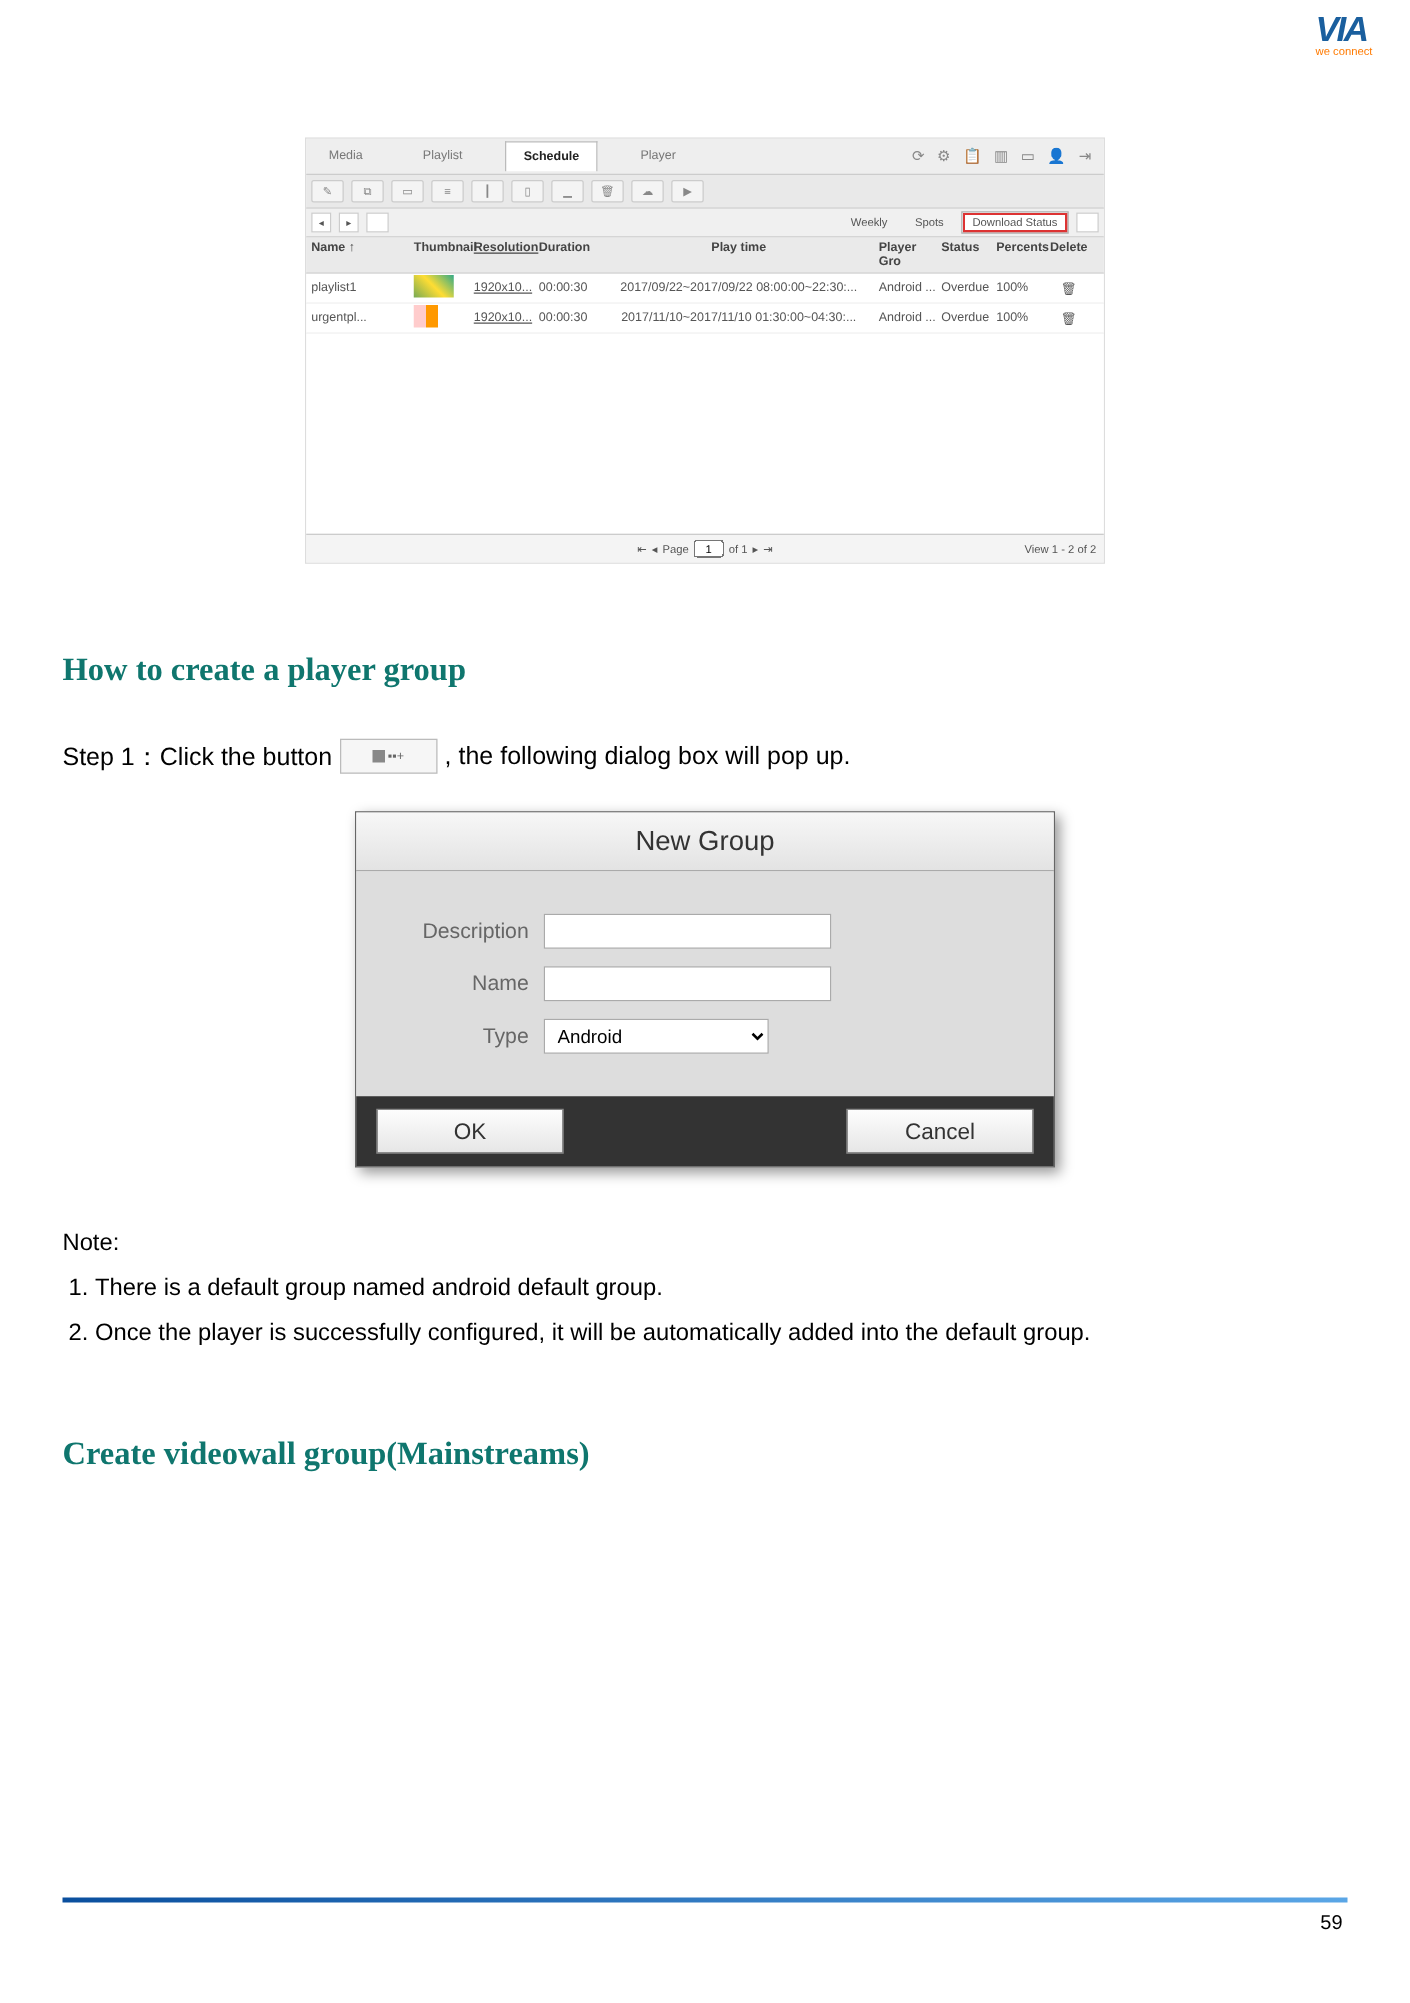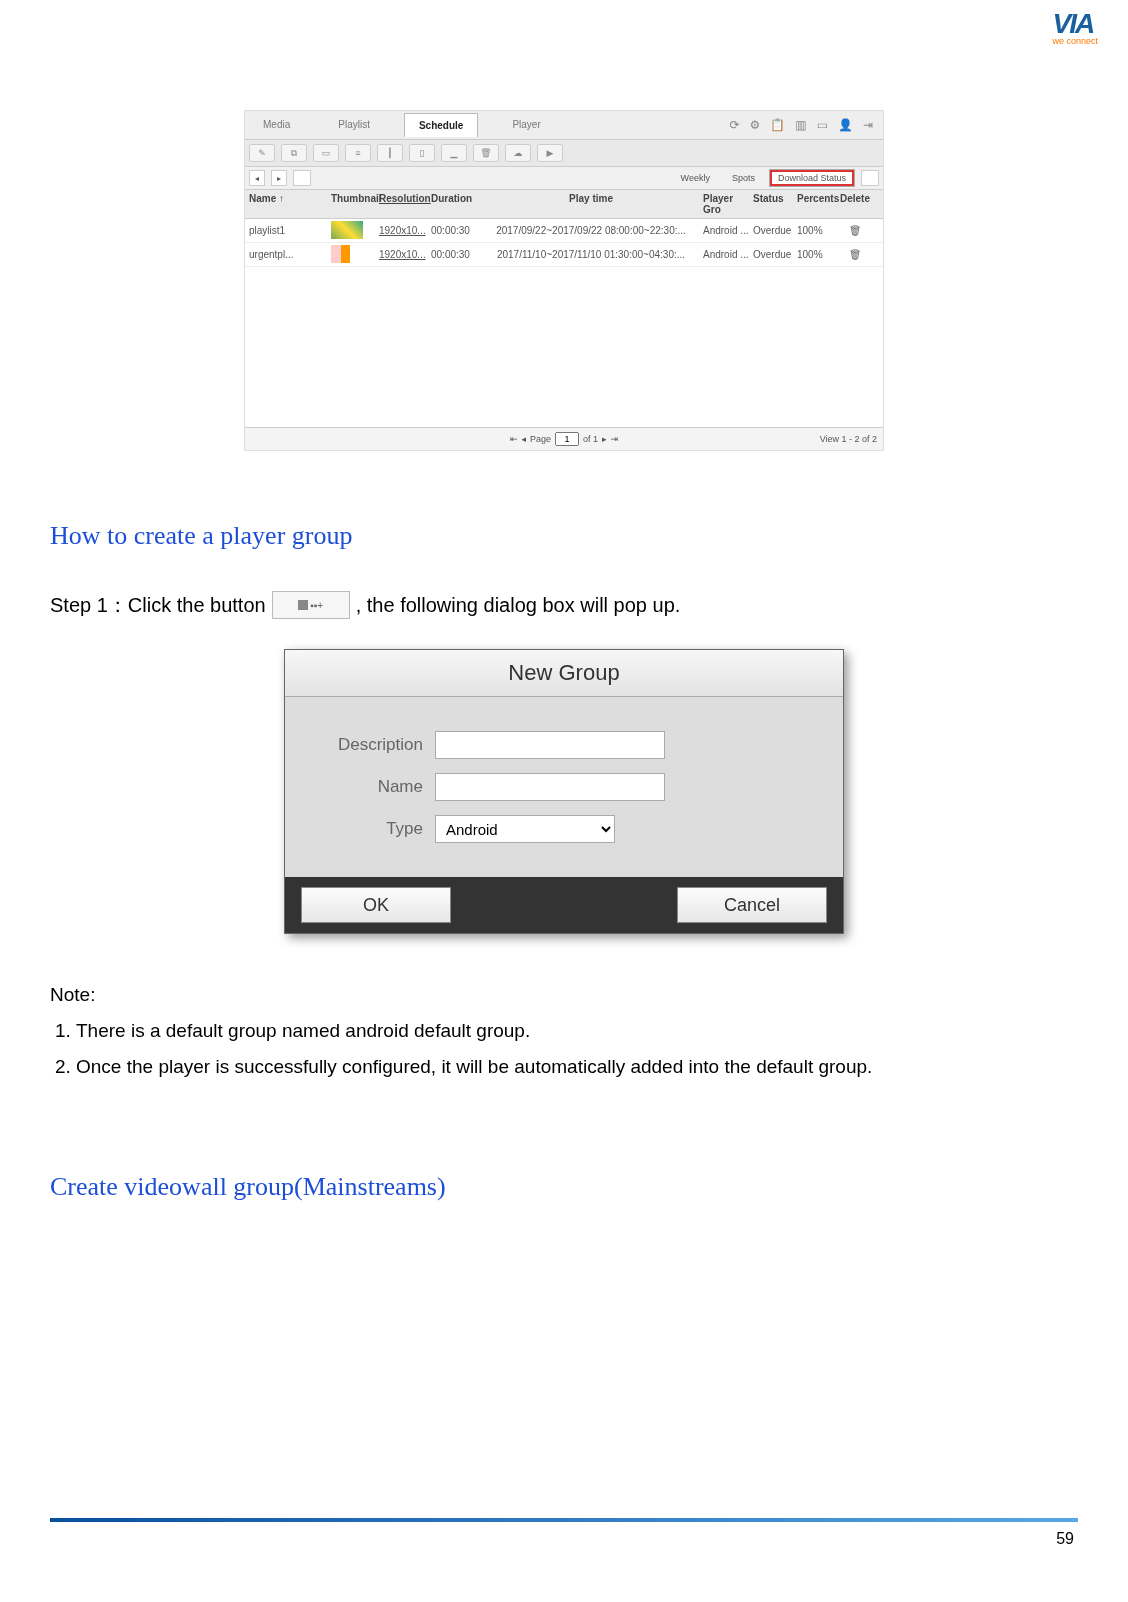--- a/index.html
+++ b/index.html
@@ -54,21 +54,21 @@
   .c-stat { width: 44px; }
   .c-pct { width: 42px; }
   .c-del { width: 32px; text-align: center; }
   .thumb { width: 32px; height: 18px; display: inline-block; }
   .thumb.a { background: linear-gradient(45deg,#7a5,#fd3,#3a8); }
   .thumb.b { background: linear-gradient(90deg,#fcc 30%,#f90 30% 60%,#fff 60%); }
   .table-body-empty { height: 160px; background: #fff; }
   .pager { display: flex; justify-content: center; align-items: center; padding: 4px; font-size: 9px; background: #f4f4f4; border-top: 1px solid #ccc; position: relative; gap: 4px; }
   .pager-right { position: absolute; right: 6px; }
 
-  h2.section { font-family: Georgia, serif; font-weight: 400; font-size: 26px; margin: 70px 0 10px 0; color: #1d4ed8; }
+  h2.section { font-family: Georgia, serif; font-weight: 700; font-size: 26px; margin: 70px 0 10px 0; color: #0f766e; }
   .step { font-size: 20px; margin: 40px 0 20px 0; display: flex; align-items: center; gap: 4px; }
   .inline-btn { display:inline-flex; width: 78px; height: 28px; border: 1px solid #bbb; background: #f6f6f6; align-items:center; justify-content:center; margin: 0 2px; }
   .inline-btn .mini { width:10px; height:10px; background:#888; margin-right:2px; }
 
   .dialog {
     width: 560px;
     margin: 30px auto 0 auto;
     border: 1px solid #666;
     background: #ddd;
     box-shadow: 4px 4px 10px rgba(0,0,0,0.4);
@@ -219,17 +219,17 @@
       <div class="dbtn">Cancel</div>
     </div>
   </div>
 
   <div class="note">Note:</div>
   <ol class="note-list">
     <li>There is a default group named android default group.</li>
     <li>Once the player is successfully configured, it will be automatically added into the default group.</li>
   </ol>
 
-  <h2 class="section" style="margin-top:94px">Create videowall group(Mainstreams)</h2>
+  <h2 class="section" style="margin-top:70px">Create videowall group(Mainstreams)</h2>
 
   <div class="footer-line"></div>
   <div class="page-num">59</div>
 </div>
 
 </body></html>

